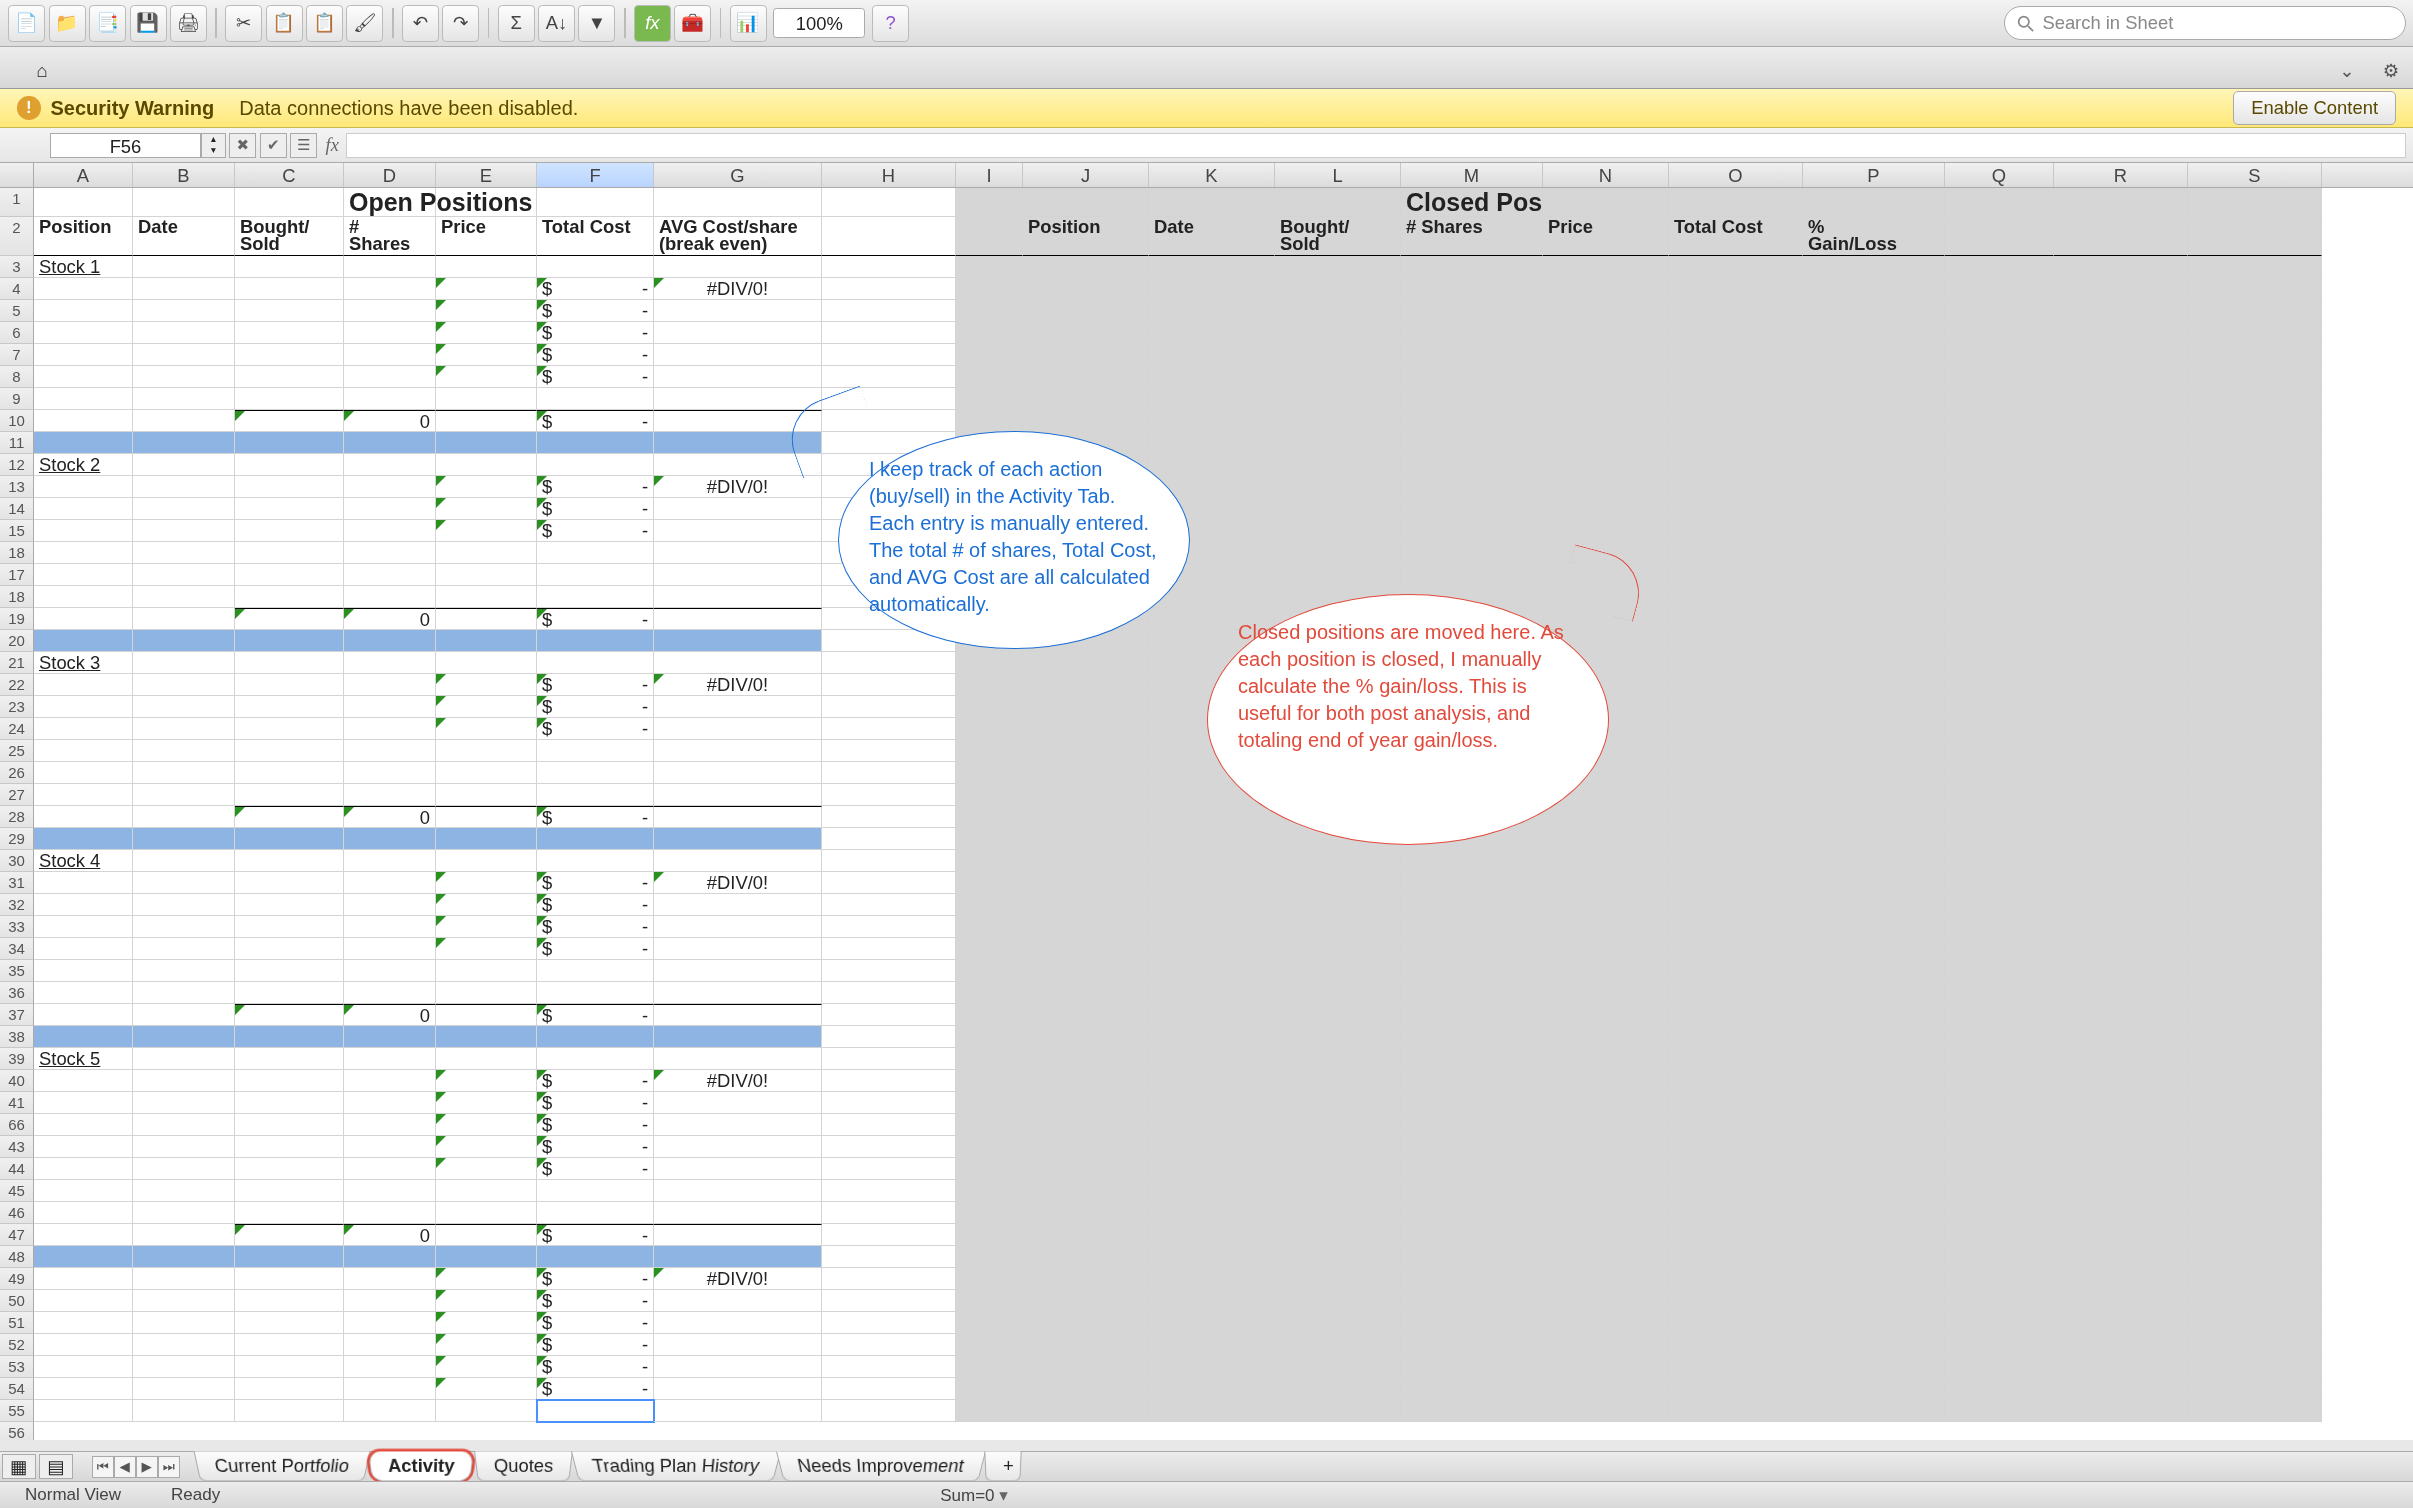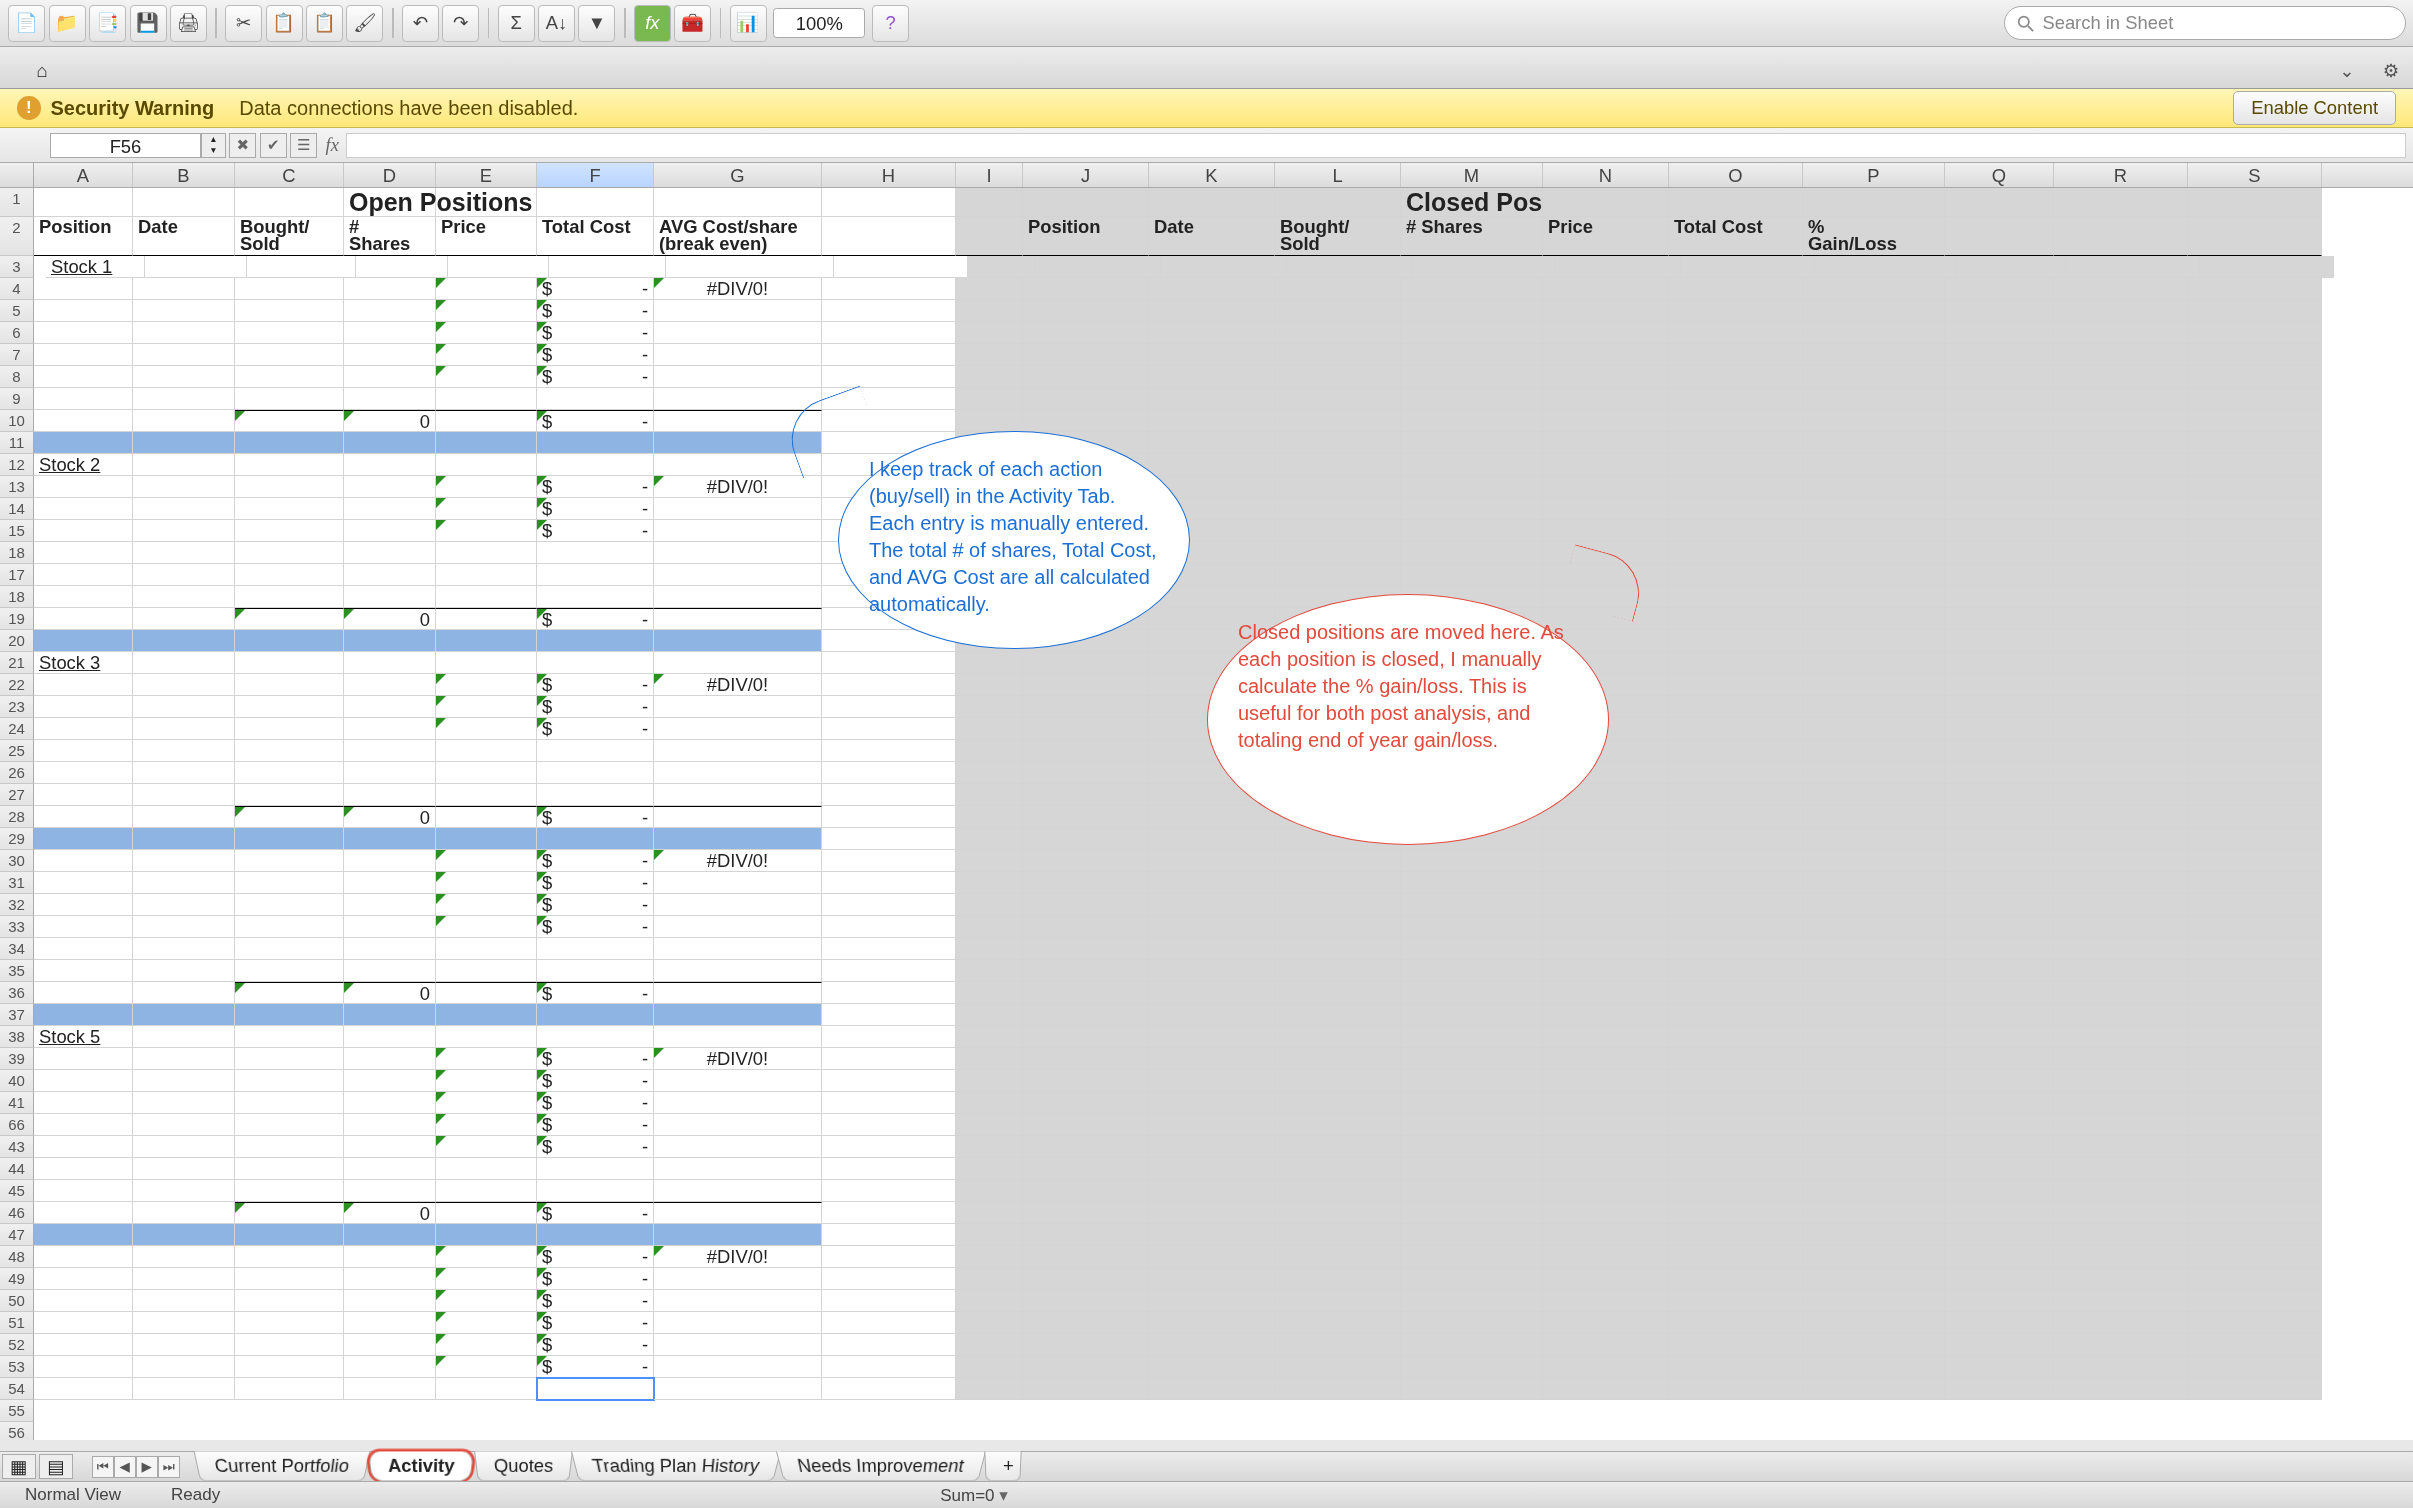--- a/index.html
+++ b/index.html
@@ -280,21 +280,21 @@
           <div class="cell grey hdr bb2" style="width: 142px; height: 39px; line-height: 17px; white-space: pre-line; padding-top: 1.7px;"># Shares</div>
           <div class="cell grey hdr bb2" style="width: 126px; height: 39px; line-height: 17px; white-space: pre-line; padding-top: 1.7px;">Price</div>
           <div class="cell grey hdr bb2" style="width: 134px; height: 39px; line-height: 17px; white-space: pre-line; padding-top: 1.7px;">Total Cost</div>
           <div class="cell grey hdr bb2" style="width: 142px; height: 39px; line-height: 17px; white-space: pre-line; padding-top: 1.7px;">%
 Gain/Loss</div>
           <div class="cell grey hdr bb2" style="width: 109px; height: 39px; line-height: 17px; white-space: pre-line; padding-top: 1.7px;"></div>
           <div class="cell grey hdr bb2" style="width: 134px; height: 39px; line-height: 17px; white-space: pre-line; padding-top: 1.7px;"></div>
           <div class="cell grey hdr bb2" style="width: 134px; height: 39px; line-height: 17px; white-space: pre-line; padding-top: 1.7px;"></div>
         </div>
         <div class="row">
-          <div class="cell ul" style="width: 99px; margin-left: 12px;">Stock 1</div>
+          <div class="cell ul" style="width: 99px;">Stock 1</div>
           <div class="cell" style="width: 102px;"></div>
           <div class="cell" style="width: 109px;"></div>
           <div class="cell" style="width: 92px;"></div>
           <div class="cell" style="width: 101px;"></div>
           <div class="cell" style="width: 117px;"></div>
           <div class="cell" style="width: 168px;"></div>
           <div class="cell" style="width: 134px;"></div>
           <div class="cell grey" style="width: 67px;"></div>
           <div class="cell grey" style="width: 126px;"></div>
           <div class="cell grey" style="width: 126px;"></div>
@@ -935,20 +935,41 @@
           <div class="cell grey" style="width: 134px;"></div>
         </div>
         <div class="row">
           <div class="cell blue" style="width: 99px;"></div>
           <div class="cell blue" style="width: 102px;"></div>
           <div class="cell blue" style="width: 109px;"></div>
           <div class="cell blue" style="width: 92px;"></div>
           <div class="cell blue" style="width: 101px;"></div>
           <div class="cell blue" style="width: 117px;"></div>
           <div class="cell blue" style="width: 168px;"></div>
+          <div class="cell" style="width: 134px;"></div>
+          <div class="cell grey" style="width: 67px;"></div>
+          <div class="cell grey" style="width: 126px;"></div>
+          <div class="cell grey" style="width: 126px;"></div>
+          <div class="cell grey" style="width: 126px;"></div>
+          <div class="cell grey" style="width: 142px;"></div>
+          <div class="cell grey" style="width: 126px;"></div>
+          <div class="cell grey" style="width: 134px;"></div>
+          <div class="cell grey" style="width: 142px;"></div>
+          <div class="cell grey" style="width: 109px;"></div>
+          <div class="cell grey" style="width: 134px;"></div>
+          <div class="cell grey" style="width: 134px;"></div>
+        </div>
+        <div class="row">
+          <div class="cell ul" style="width: 99px;">Stock 4</div>
+          <div class="cell" style="width: 102px;"></div>
+          <div class="cell" style="width: 109px;"></div>
+          <div class="cell" style="width: 92px;"></div>
+          <div class="cell" style="width: 101px;"></div>
+          <div class="cell" style="width: 117px;"></div>
+          <div class="cell" style="width: 168px;"></div>
           <div class="cell" style="width: 134px;"></div>
           <div class="cell grey" style="width: 67px;"></div>
           <div class="cell grey" style="width: 126px;"></div>
           <div class="cell grey" style="width: 126px;"></div>
           <div class="cell grey" style="width: 126px;"></div>
           <div class="cell grey" style="width: 142px;"></div>
           <div class="cell grey" style="width: 126px;"></div>
           <div class="cell grey" style="width: 134px;"></div>
           <div class="cell grey" style="width: 142px;"></div>
           <div class="cell grey" style="width: 109px;"></div>

